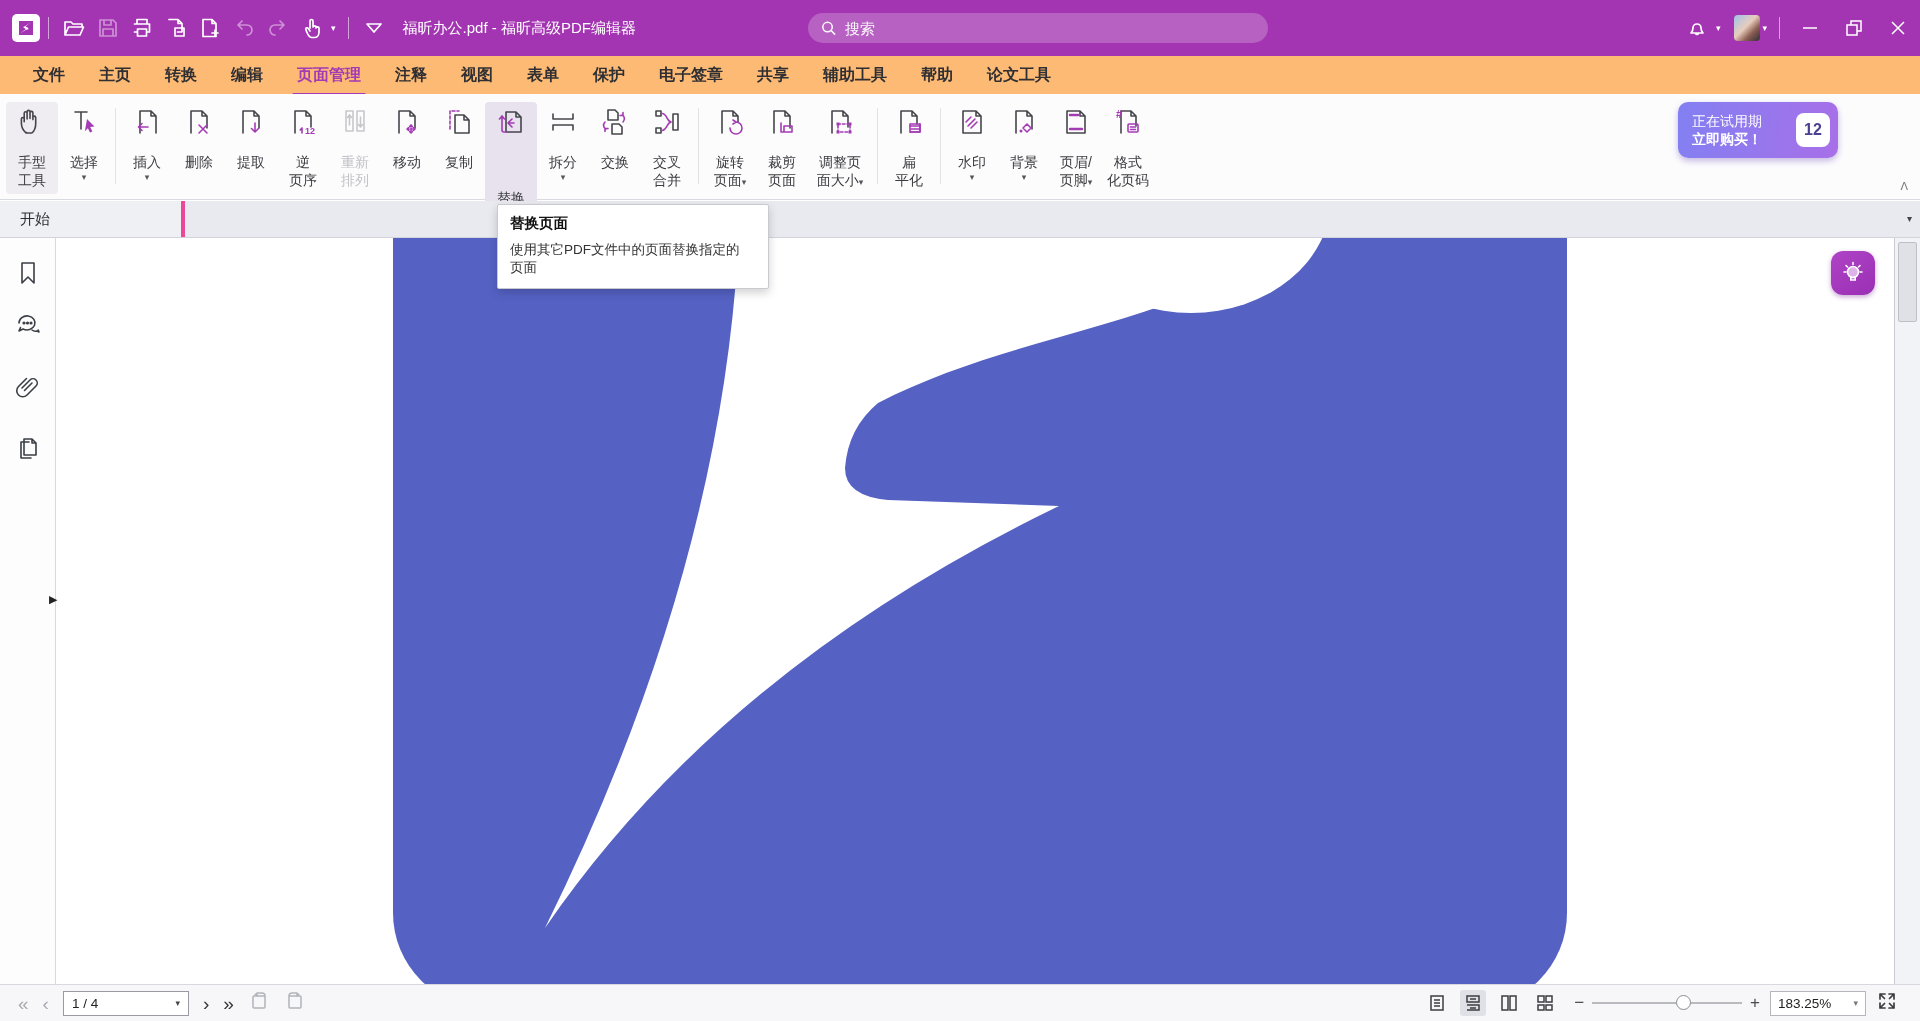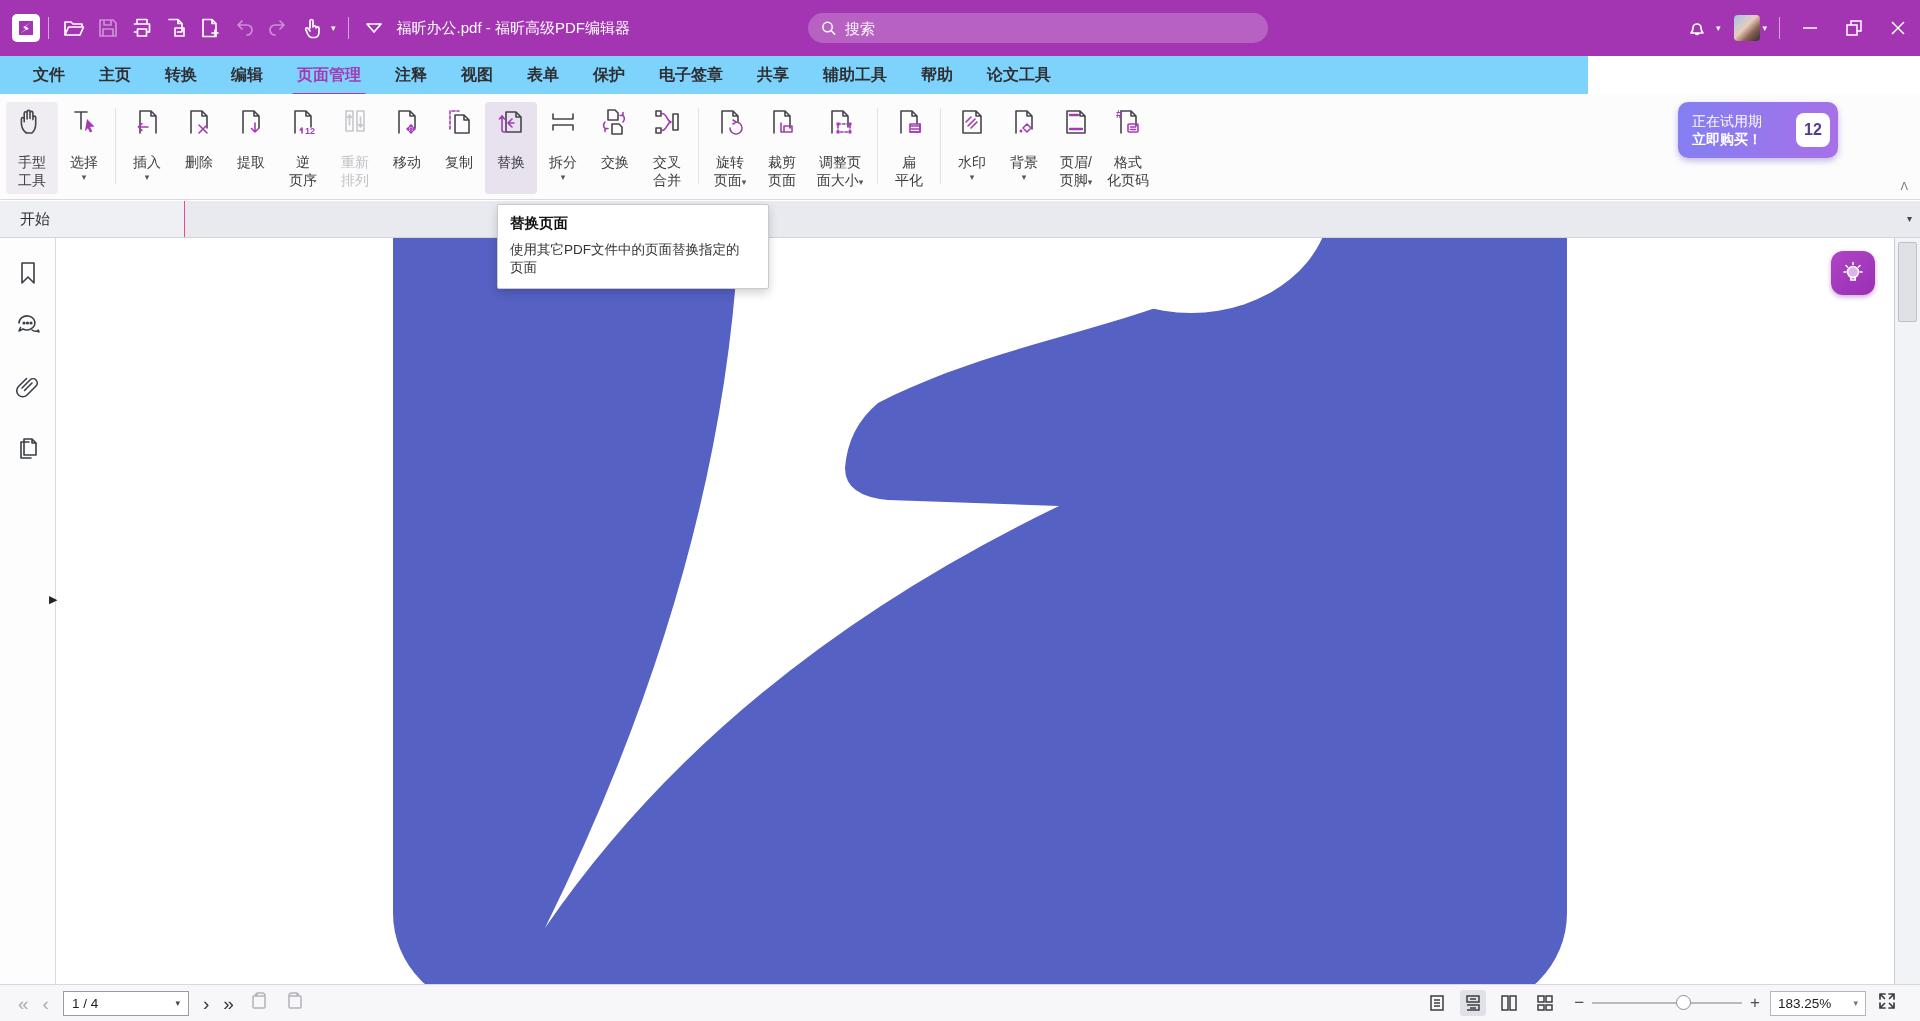--- a/index.html
+++ b/index.html
@@ -9,49 +9,49 @@
 
   
   .titlebar { position:absolute; left:0; top:0; width:1920px; height:56px;
     background:#a335b2; display:flex; align-items:center; color:#fff; }
   .tb-ic { width:34px; height:34px; display:flex; align-items:center; justify-content:center; flex:0 0 auto; }
   .tb-ic svg { stroke:#ffffff; stroke-width:1.7; fill:none; stroke-linecap:round; stroke-linejoin:round; }
   .tb-ic.dim { opacity:.45; }
   .logo-tile { width:28px; height:28px; background:#fff; border-radius:5px; margin-left:12px;
     display:flex; align-items:center; justify-content:center; }
   .tb-sep { width:1px; height:22px; background:rgba(255,255,255,.55); margin:0 8px; }
-  .tb-title { font-size:15px; margin-left:6px; white-space:nowrap; }
+  .tb-title { font-size:15px; margin-left:12px; white-space:nowrap; }
   .tb-search { position:absolute; left:808px; top:13px; width:460px; height:30px;
     background:rgba(255,255,255,.22); border-radius:15px; display:flex; align-items:center; padding:0 12px; }
   .tb-search input { background:transparent; border:none; outline:none; color:#fff;
     font-size:15px; width:100%; font-family:"Liberation Sans",sans-serif; }
   .tb-search input::placeholder { color:rgba(255,255,255,.95); opacity:1; }
   .tb-right { position:absolute; right:0; top:0; height:56px; display:flex; align-items:center; }
   .tb-caret { font-size:9px; color:#fff; margin:0 4px 0 2px; }
   .avatar { width:26px; height:26px; border-radius:4px; margin-left:10px;
     background:linear-gradient(135deg,#9fc3e8 0%,#e8cdbd 45%,#8a5d52 70%,#2e2e38 100%); }
   .winbtn { width:44px; height:56px; display:flex; align-items:center; justify-content:center; }
   .winbtn svg { stroke:#fff; stroke-width:1.5; fill:none; }
 
   
-  .menubar { position:absolute; left:0; top:56px; width:1588px; height:38px; background:#7dd3fc;
+  .menubar { position:absolute; left:0; top:56px; width:1920px; height:38px; background:#fdba74;
     display:flex; align-items:center; padding-left:16px; }
   .menu-item { font-size:16px; color:#2f2f33; font-weight:700; padding:8px 17px; cursor:default; position:relative; }
   .menu-item.active { color:#a43bb5; }
   .menu-item.active::after { content:""; position:absolute; left:12px; right:12px; bottom:-2px;
     height:3px; border-radius:2px; background:#a43bb5; }
 
   
   .ribbon { position:absolute; left:0; top:94px; width:1920px; height:106px; background:#fcfcfd;
     border-bottom:1px solid #dadbe0; display:flex; align-items:flex-start; padding:8px 0 0 6px; }
   .rtool { width:52px; min-height:92px; display:flex; flex-direction:column; align-items:center;
     padding-top:4px; border-radius:4px; flex:0 0 auto; }
   .rtool.wide { width:64px; }
   .rtool.sel { background:#efedf2; }
-  .rtool.hov { background:#e7e2ee; }
+  .rtool.hov { background:#e7e2ee;gap:36px; }
   .rtool.off { opacity:1; }
   .ric { width:32px; height:32px; }
   .ric svg { stroke:#45454c; stroke-width:1.6; fill:none; stroke-linecap:round; stroke-linejoin:round; }
   .ric svg .ac { stroke:#a43bb5; }
   .ric svg .acf { fill:#a43bb5; stroke:none; }
   .rtool.off .ric svg, .rtool.off .ric svg .ac { stroke:#c8c6cc; }
   .rlabel { font-size:14px; line-height:18px; color:#3c3c41; text-align:center; margin-top:15px; }
   .rtool.off .rlabel { color:#c2c0c6; }
   .arrow-dn { font-size:9px; color:#55555c; line-height:10px; margin-top:1px; }
   .ar-in { font-size:9px; color:#55555c; }
@@ -63,21 +63,21 @@
     background:linear-gradient(100deg,#8280f2 0%,#a86fe8 100%);
     box-shadow:0 3px 6px rgba(100,60,180,.35); display:flex; align-items:center; padding:0 8px 0 14px; }
   .trial-lines { color:#fff; font-size:14px; line-height:18px; flex:1; }
   .trial-lines .b { font-weight:700; }
   .trial-badge { width:34px; height:34px; background:#fff; border-radius:8px; display:flex;
     align-items:center; justify-content:center; font-size:16px; font-weight:700; color:#4a3f92; }
 
   
   .tabrow { position:absolute; left:0; top:201px; width:1920px; height:37px; background:#e8eaef;
     border-bottom:1px solid #d2d4da; display:flex; align-items:stretch; }
-  .tab-start { width:185px; background:#eef0f4; border-right:1px solid #ec4899;
+  .tab-start { width:185px; background:#eef0f4; border-right:4px solid #ec4899;
     display:flex; align-items:center; padding-left:20px; font-size:15px; color:#2f2f33; }
   .tab-doc { width:275px; background:#ffffff; border-right:1px solid #d8dade;
     display:flex; align-items:center; padding:0 14px 0 26px; }
   .tab-doc .tlabel { color:#a43bb5; font-size:15px; flex:1; }
   .tab-doc .tclose { color:#55555c; font-size:14px; }
   .tab-list-arrow { position:absolute; right:8px; top:12px; font-size:10px; color:#44444a; }
 
   
   .content { position:absolute; left:0; top:238px; width:1920px; height:746px; background:#ffffff; }
   .sidepanel { position:absolute; left:0; top:0; width:56px; height:746px; background:#fdfdfe;

